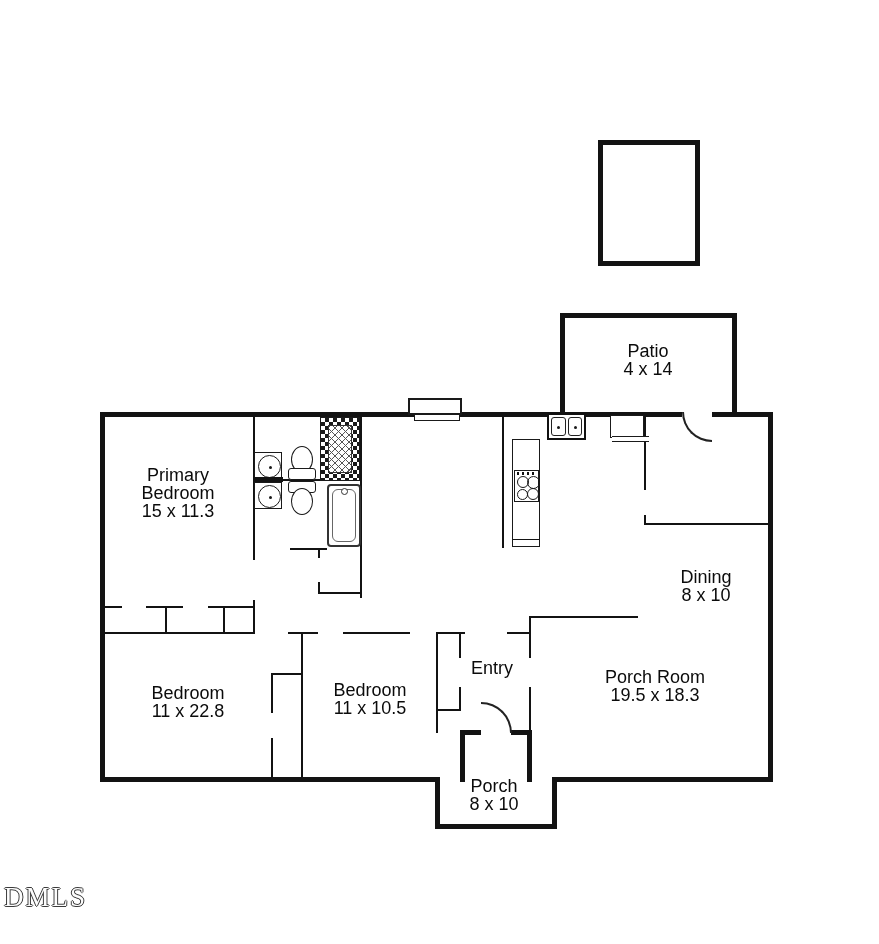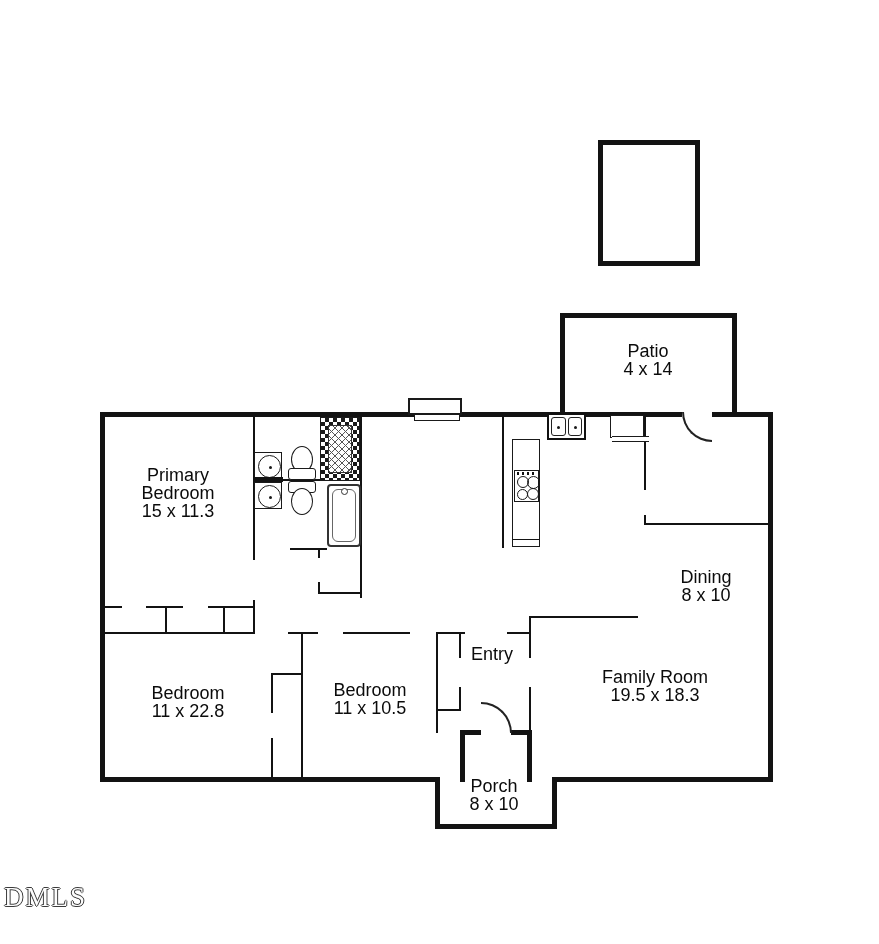--- a/index.html
+++ b/index.html
@@ -170,24 +170,24 @@
   <div class="label" style="left:118px;top:466px;width:120px;">
     <span>Primary</span><br>
     <span>Bedroom</span><br>
     <span>15 x 11.3</span>
   </div>
   <div class="label" style="left:646px;top:568px;width:120px;">
     <span>Dining</span><br>
     <span>8 x 10</span>
   </div>
   <div class="label" style="left:575px;top:668px;width:160px;">
-    <span>Family Room</span><br>
+    <span>Porch Room</span><br>
     <span>19.5 x 18.3</span>
   </div>
-  <div class="label" style="left:452px;top:645px;width:80px;">
+  <div class="label" style="left:452px;top:659px;width:80px;">
     <span>Entry</span>
   </div>
   <div class="label" style="left:128px;top:684px;width:120px;">
     <span>Bedroom</span><br>
     <span>11 x 22.8</span>
   </div>
   <div class="label" style="left:310px;top:681px;width:120px;">
     <span>Bedroom</span><br>
     <span>11 x 10.5</span>
   </div>

